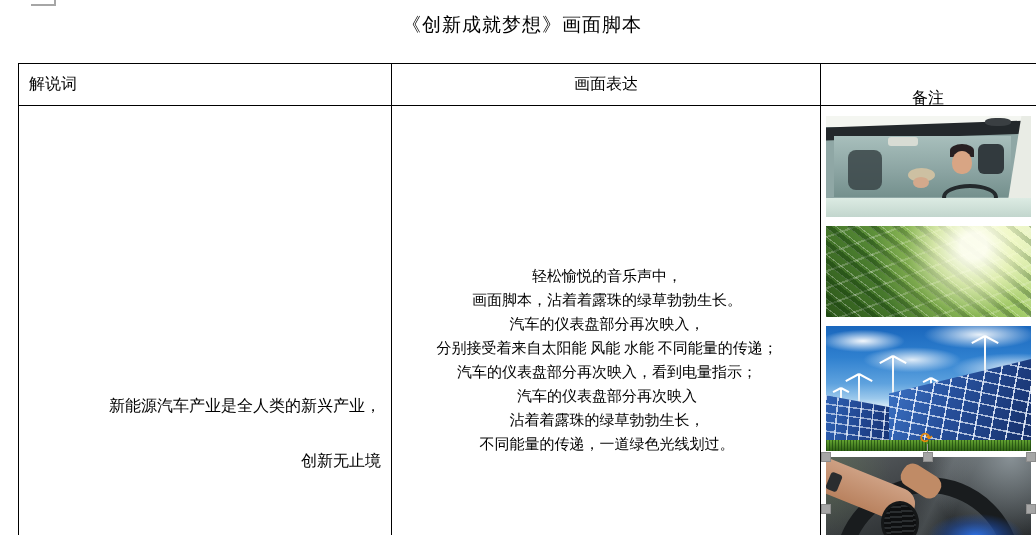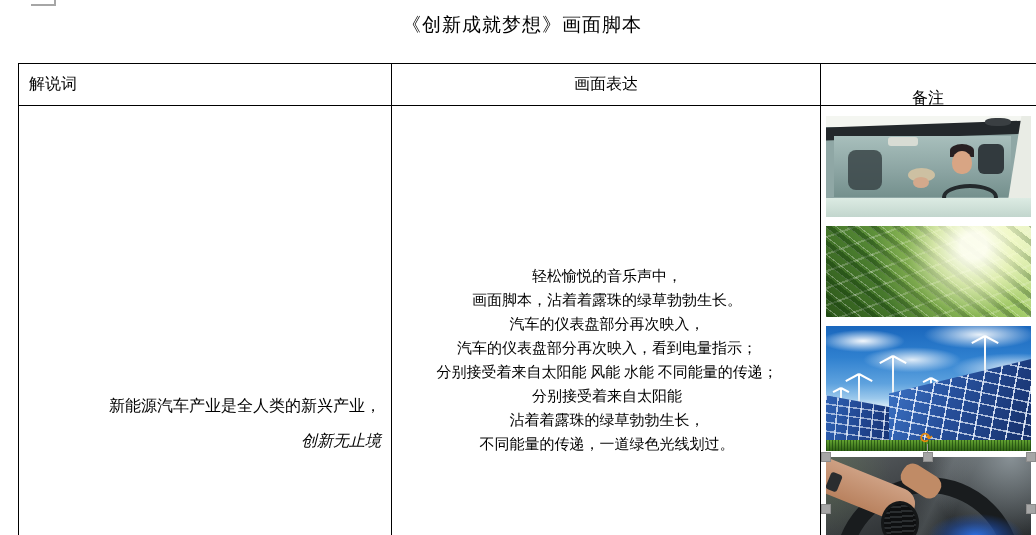--- a/index.html
+++ b/index.html
@@ -21,21 +21,21 @@
   .t-cell:first-child{border-left:none;}
   .hdr .t-cell{height:42px;border-bottom:1.5px solid #000;display:flex;align-items:center;font-size:16px;}
   .hdr-narration{padding-left:10px;justify-content:flex-start;}
   .hdr-visual{justify-content:center;}
   .hdr-notes{justify-content:flex-start;}
   .hdr-notes .hdr3-inner{width:214px;text-align:center;margin-top:27px;}
   .bod .t-cell{height:450px;}
 
   .cell-narration{padding:289px 10px 0 10px;font-size:16px;line-height:22px;}
   .cell-narration p{margin:0;text-align:right;}
-  .cell-narration p + p{margin-top:13px;font-style:italic;}
+  .cell-narration p + p{margin-top:33px;}
 
   .cell-visual{padding:158px 6px 0 8px;font-size:15px;line-height:24px;}
   .cell-visual div{white-space:nowrap;text-align:center;}
 
   .cell-notes{padding:10px 0 0 5px;}
   .note-img{position:relative;width:205px;overflow:hidden;background:#888;}
   .ni-1{height:101px;margin-bottom:9px;background:#8fa7a5;}
   .ni-2{height:91px;margin-bottom:9px;
     background:
       radial-gradient(circle at 72% 22%, rgba(255,255,242,.96) 8%, rgba(248,252,205,.7) 24%, rgba(190,220,120,.3) 42%, transparent 62%),
@@ -144,23 +144,23 @@
 
       <div class="t-cell cell-narration">
         <p>新能源汽车产业是全人类的新兴产业，</p>
         <p>创新无止境</p>
       </div>
 
       <div class="t-cell cell-visual">
         <div>轻松愉悦的音乐声中，</div>
         <div>画面脚本，沾着着露珠的绿草勃勃生长。</div>
         <div>汽车的仪表盘部分再次映入，</div>
+        <div>分别接受着来自太阳能 风能 水能 不同能量的传递；</div>
         <div>汽车的仪表盘部分再次映入，看到电量指示；</div>
-        <div>分别接受着来自太阳能 风能 水能 不同能量的传递；</div>
-        <div>分别接受着来自太阳能</div>
+        <div>汽车的仪表盘部分再次映入</div>
         <div>沾着着露珠的绿草勃勃生长，</div>
         <div>不同能量的传递，一道绿色光线划过。</div>
       </div>
 
       <div class="t-cell cell-notes">
 
         <div class="note-img ni-1">
           <div class="i1-roof"></div>
           <div class="i1-visor"></div>
           <div class="i1-glass"></div>

